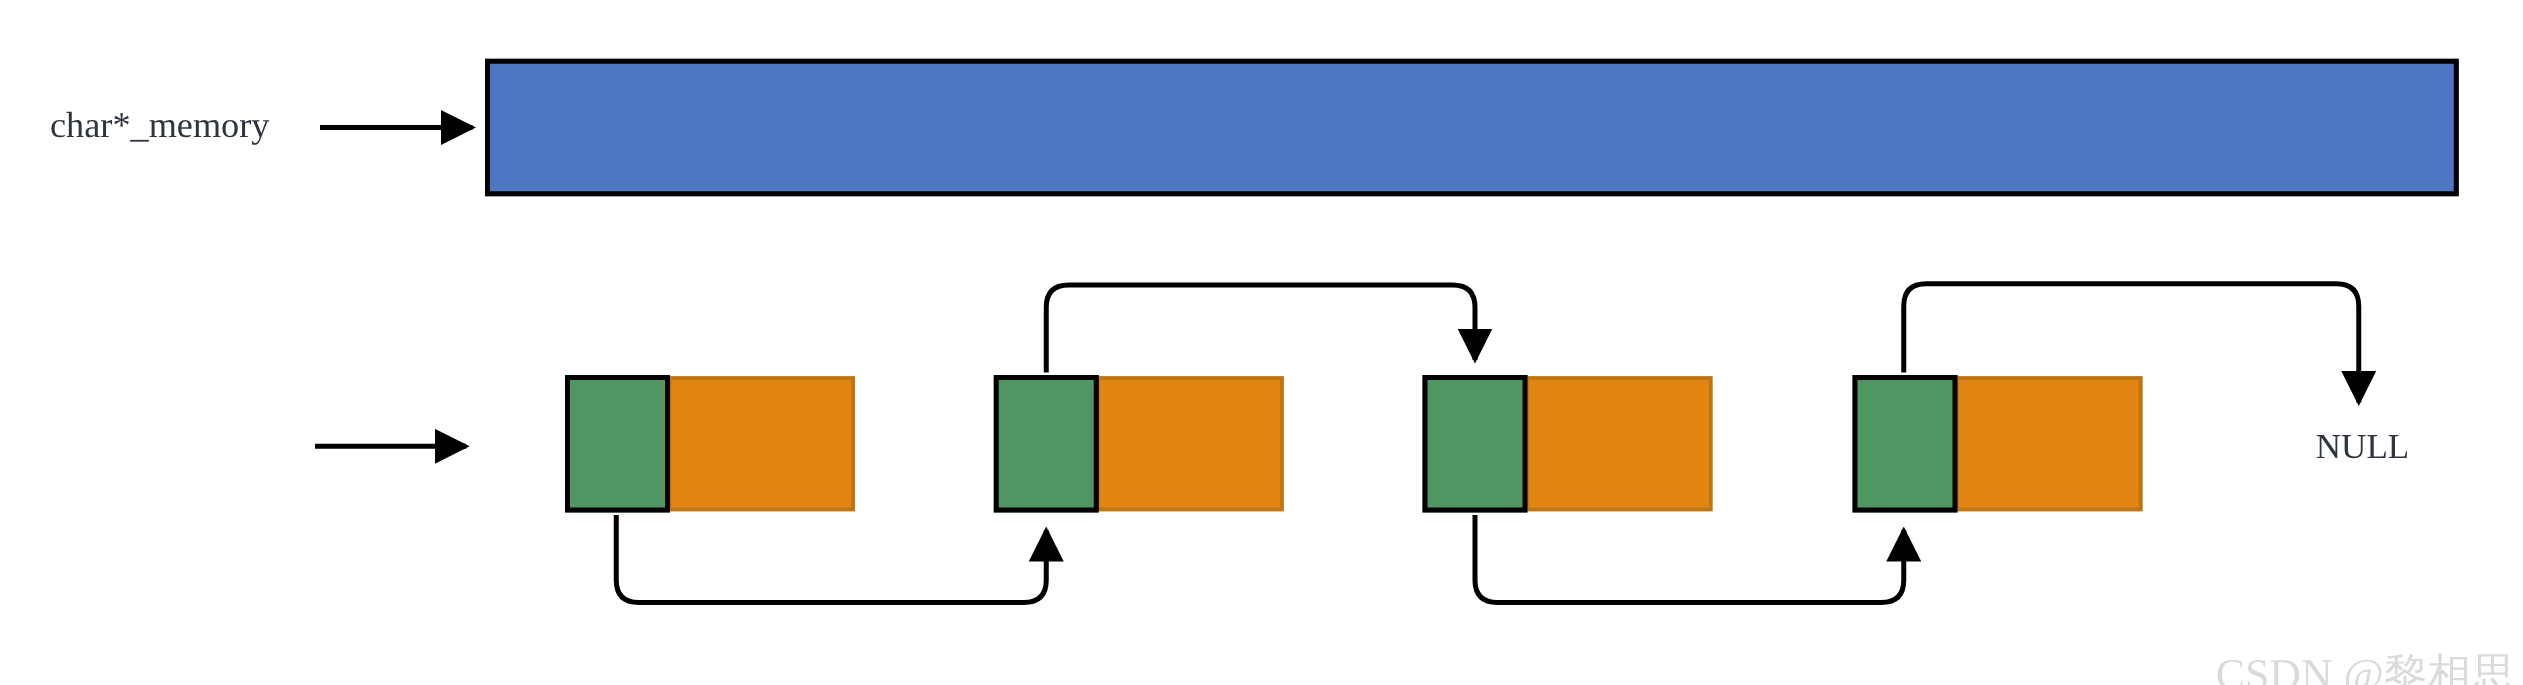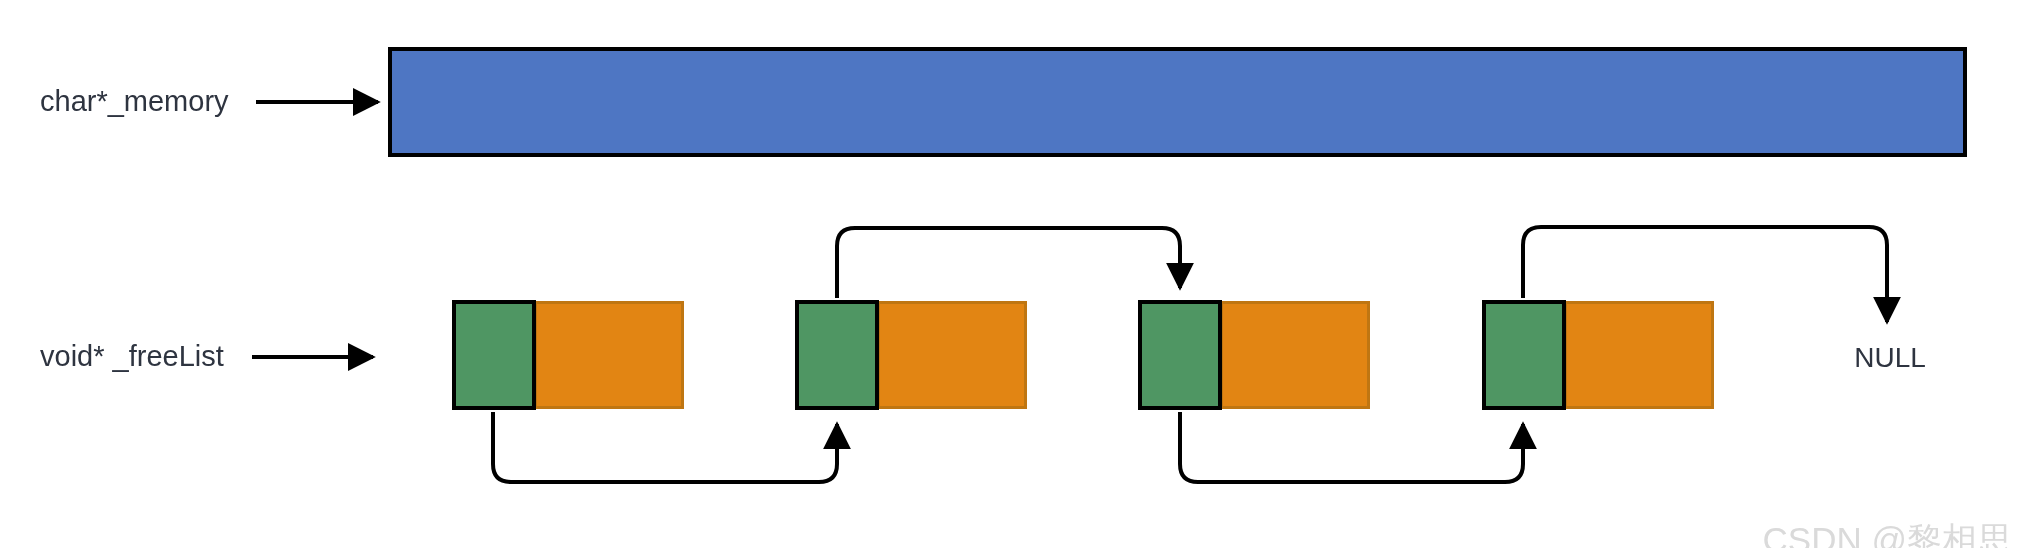--- a/index.html
+++ b/index.html
@@ -1,20 +1,20 @@
 <!DOCTYPE html>
 <html style="--memory-fill: #4e76c3; --node-ptr-fill: #4f9663; --node-data-fill: #e28513; --node-data-border: #bf7612; --line: #000000; --text: #2e3440; --watermark: #dadada;"><head>
 <meta charset="utf-8">
 <style>
   html,body{margin:0;padding:0;background:#ffffff;}
   .canvas{
     position:relative;
     width:2018px;height:548px;
     background:#ffffff;
-    font-family:Liberation Sans, sans-serif;
+    font-family:Liberation Serif, serif;
     overflow:hidden;
   }
   .label{
     position:absolute;
     color:var(--text,#2e3440);
     font-size:29px;
     transform:translateY(-50%);
     white-space:nowrap;
   }
   #memory-block{
@@ -60,21 +60,20 @@
 </style>
 </head>
 <body>
 
 <div class="canvas">
 
   <div id="memory-block"></div>
 
   <div class="label" style="left:40px;top:101px;">char*_memory</div>
 
-  <div class="label" style="left:40px;top:356px;">void* _freeList</div>
 
   <div id="freelist-row">
       <div class="node" style="left: 452px;">
         <div class="ptr"></div>
         <div class="data"></div>
       </div>
       <div class="node" style="left: 795px;">
         <div class="ptr"></div>
         <div class="data"></div>
       </div>

